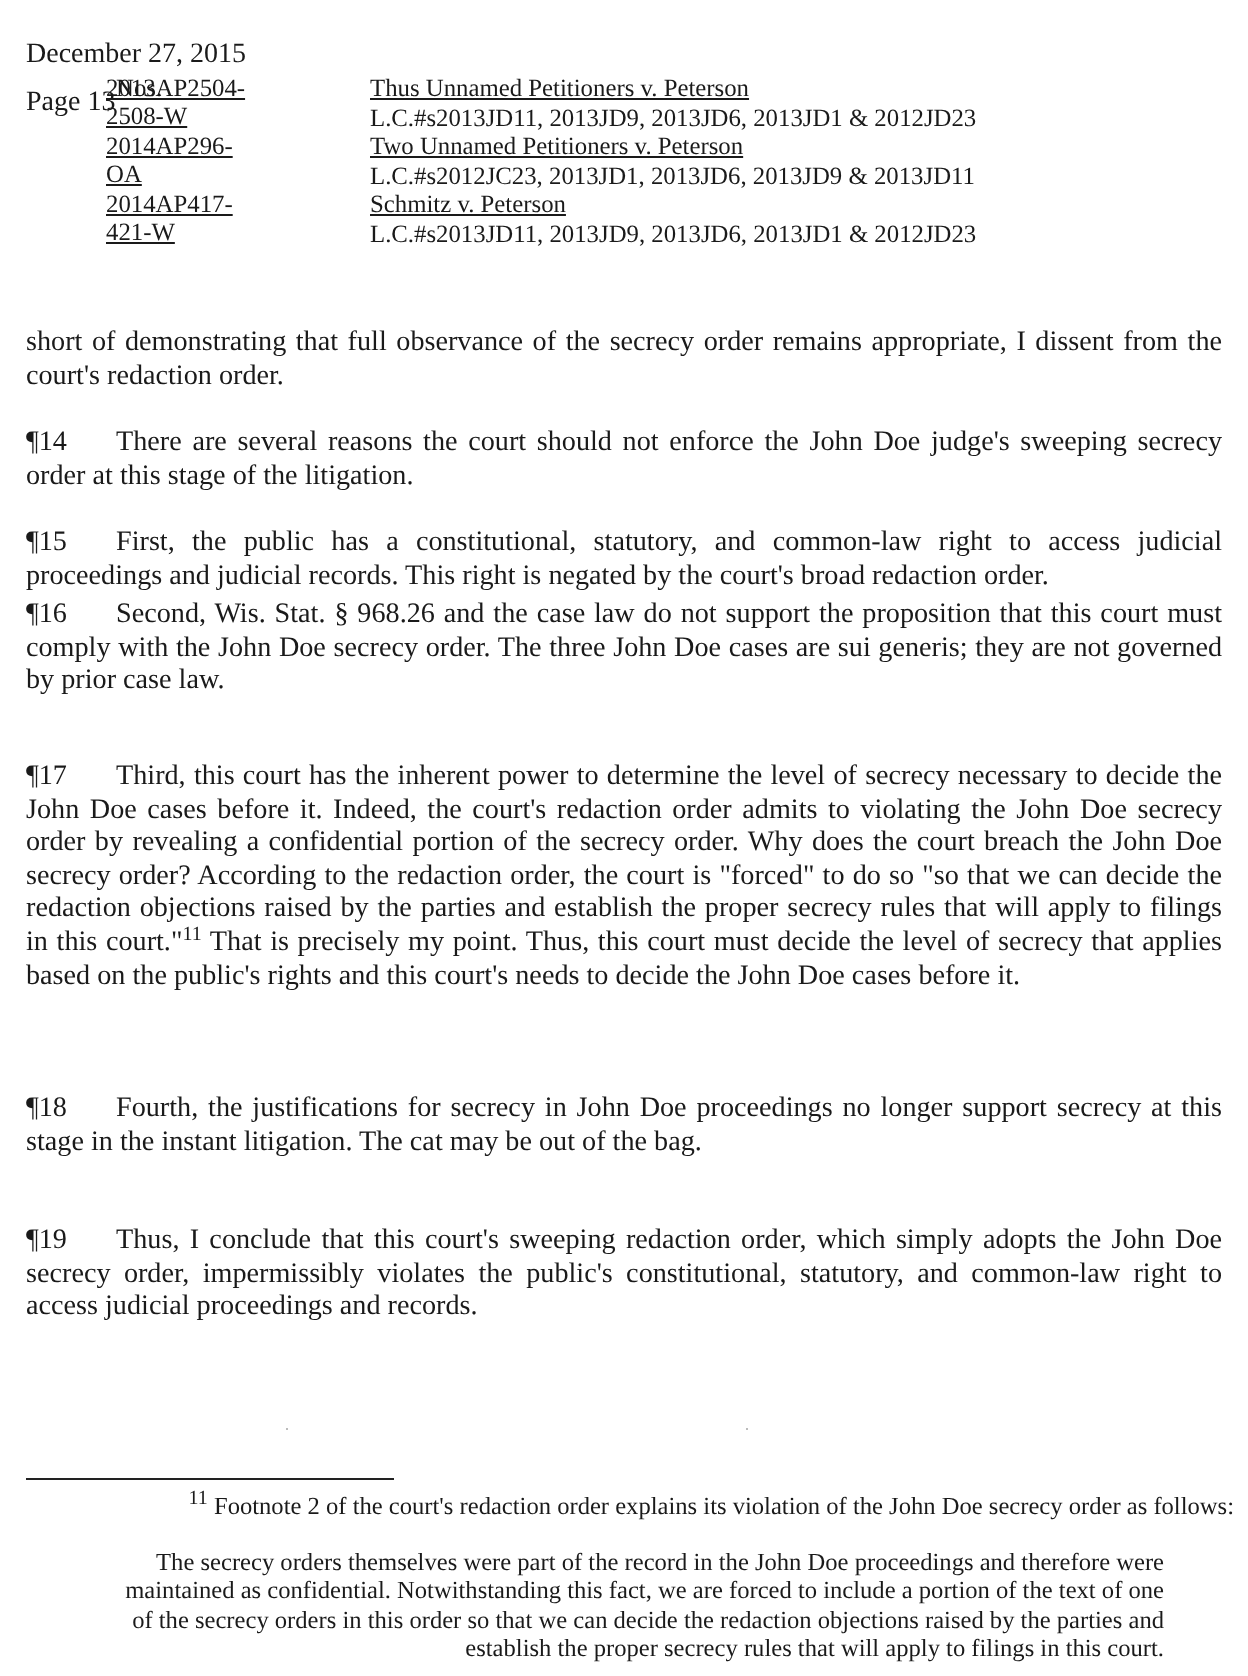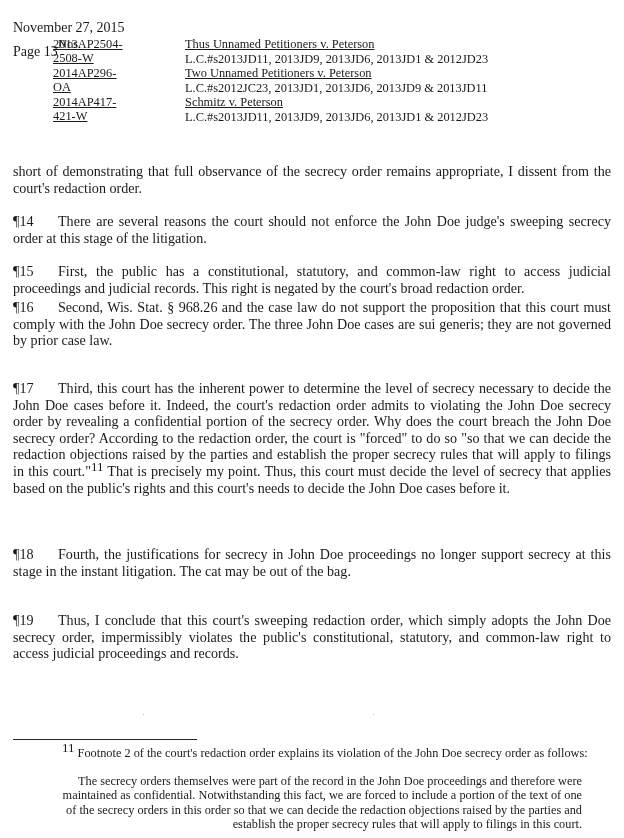--- a/index.html
+++ b/index.html
@@ -13,32 +13,32 @@
   .hdr-date { top: 21px; }
   .case-table { position: absolute; left: 13px; top: 37px; font-size: 12.4px; line-height: 14.4px; }
   .case-row { position: relative; height: 29px; }
   .case-nos-label { position: absolute; left: 0; top: 0; margin-left: 45px; }
   .case-no { position: absolute; left: 40px; top: 0; text-decoration: underline; }
   .case-name { position: absolute; left: 172px; top: 0; text-decoration: underline; white-space: nowrap; }
   .case-lc { position: absolute; left: 172px; top: 14.5px; white-space: nowrap; text-align: right; }
   .body-text { position: absolute; left: 13px; width: 598px; font-size: 14.1px; line-height: 16.6px; text-align: justify; }
   .para { margin: 0; }
   .pnum { display: inline-block; width: 45px; }
-  sup { font-size: 13px; line-height: 0; vertical-align: 5px; }
+  sup { font-size: 10px; line-height: 0; vertical-align: 5px; }
   .fn-rule { position: absolute; left: 13px; top: 739px; width: 184px; height: 0; border-top: 1.2px solid #222; }
   .fn { position: absolute; left: 62px; width: 555px; font-size: 12.3px; line-height: 14.4px; }
-  .fn-1 { top: 746px; white-space: nowrap; }
+  .fn-1 { top: 746px; white-space: nowrap; text-align: right; }
   .fn-quote { top: 774px; width: 520px; text-align: right; }
   .speck { position: absolute; width: 1px; height: 1px; background: #bbb; }
 </style>
 </head>
 <body>
 
 <div class="hdr hdr-page">Page 13</div>
-<div class="hdr hdr-date">November 27, 2015</div>
+<div class="hdr hdr-date">December 27, 2015</div>
 
 <div class="case-table">
   <div class="case-row">
     <span class="case-nos-label">Nos.</span>
     <span class="case-no">2013AP2504-2508-W</span>
     <span class="case-name">Thus Unnamed Petitioners v. Peterson</span>
     <span class="case-lc">L.C.#s2013JD11, 2013JD9, 2013JD6, 2013JD1 &amp; 2012JD23</span>
   </div>
   <div class="case-row">
     <span class="case-no">2014AP296-OA</span>

